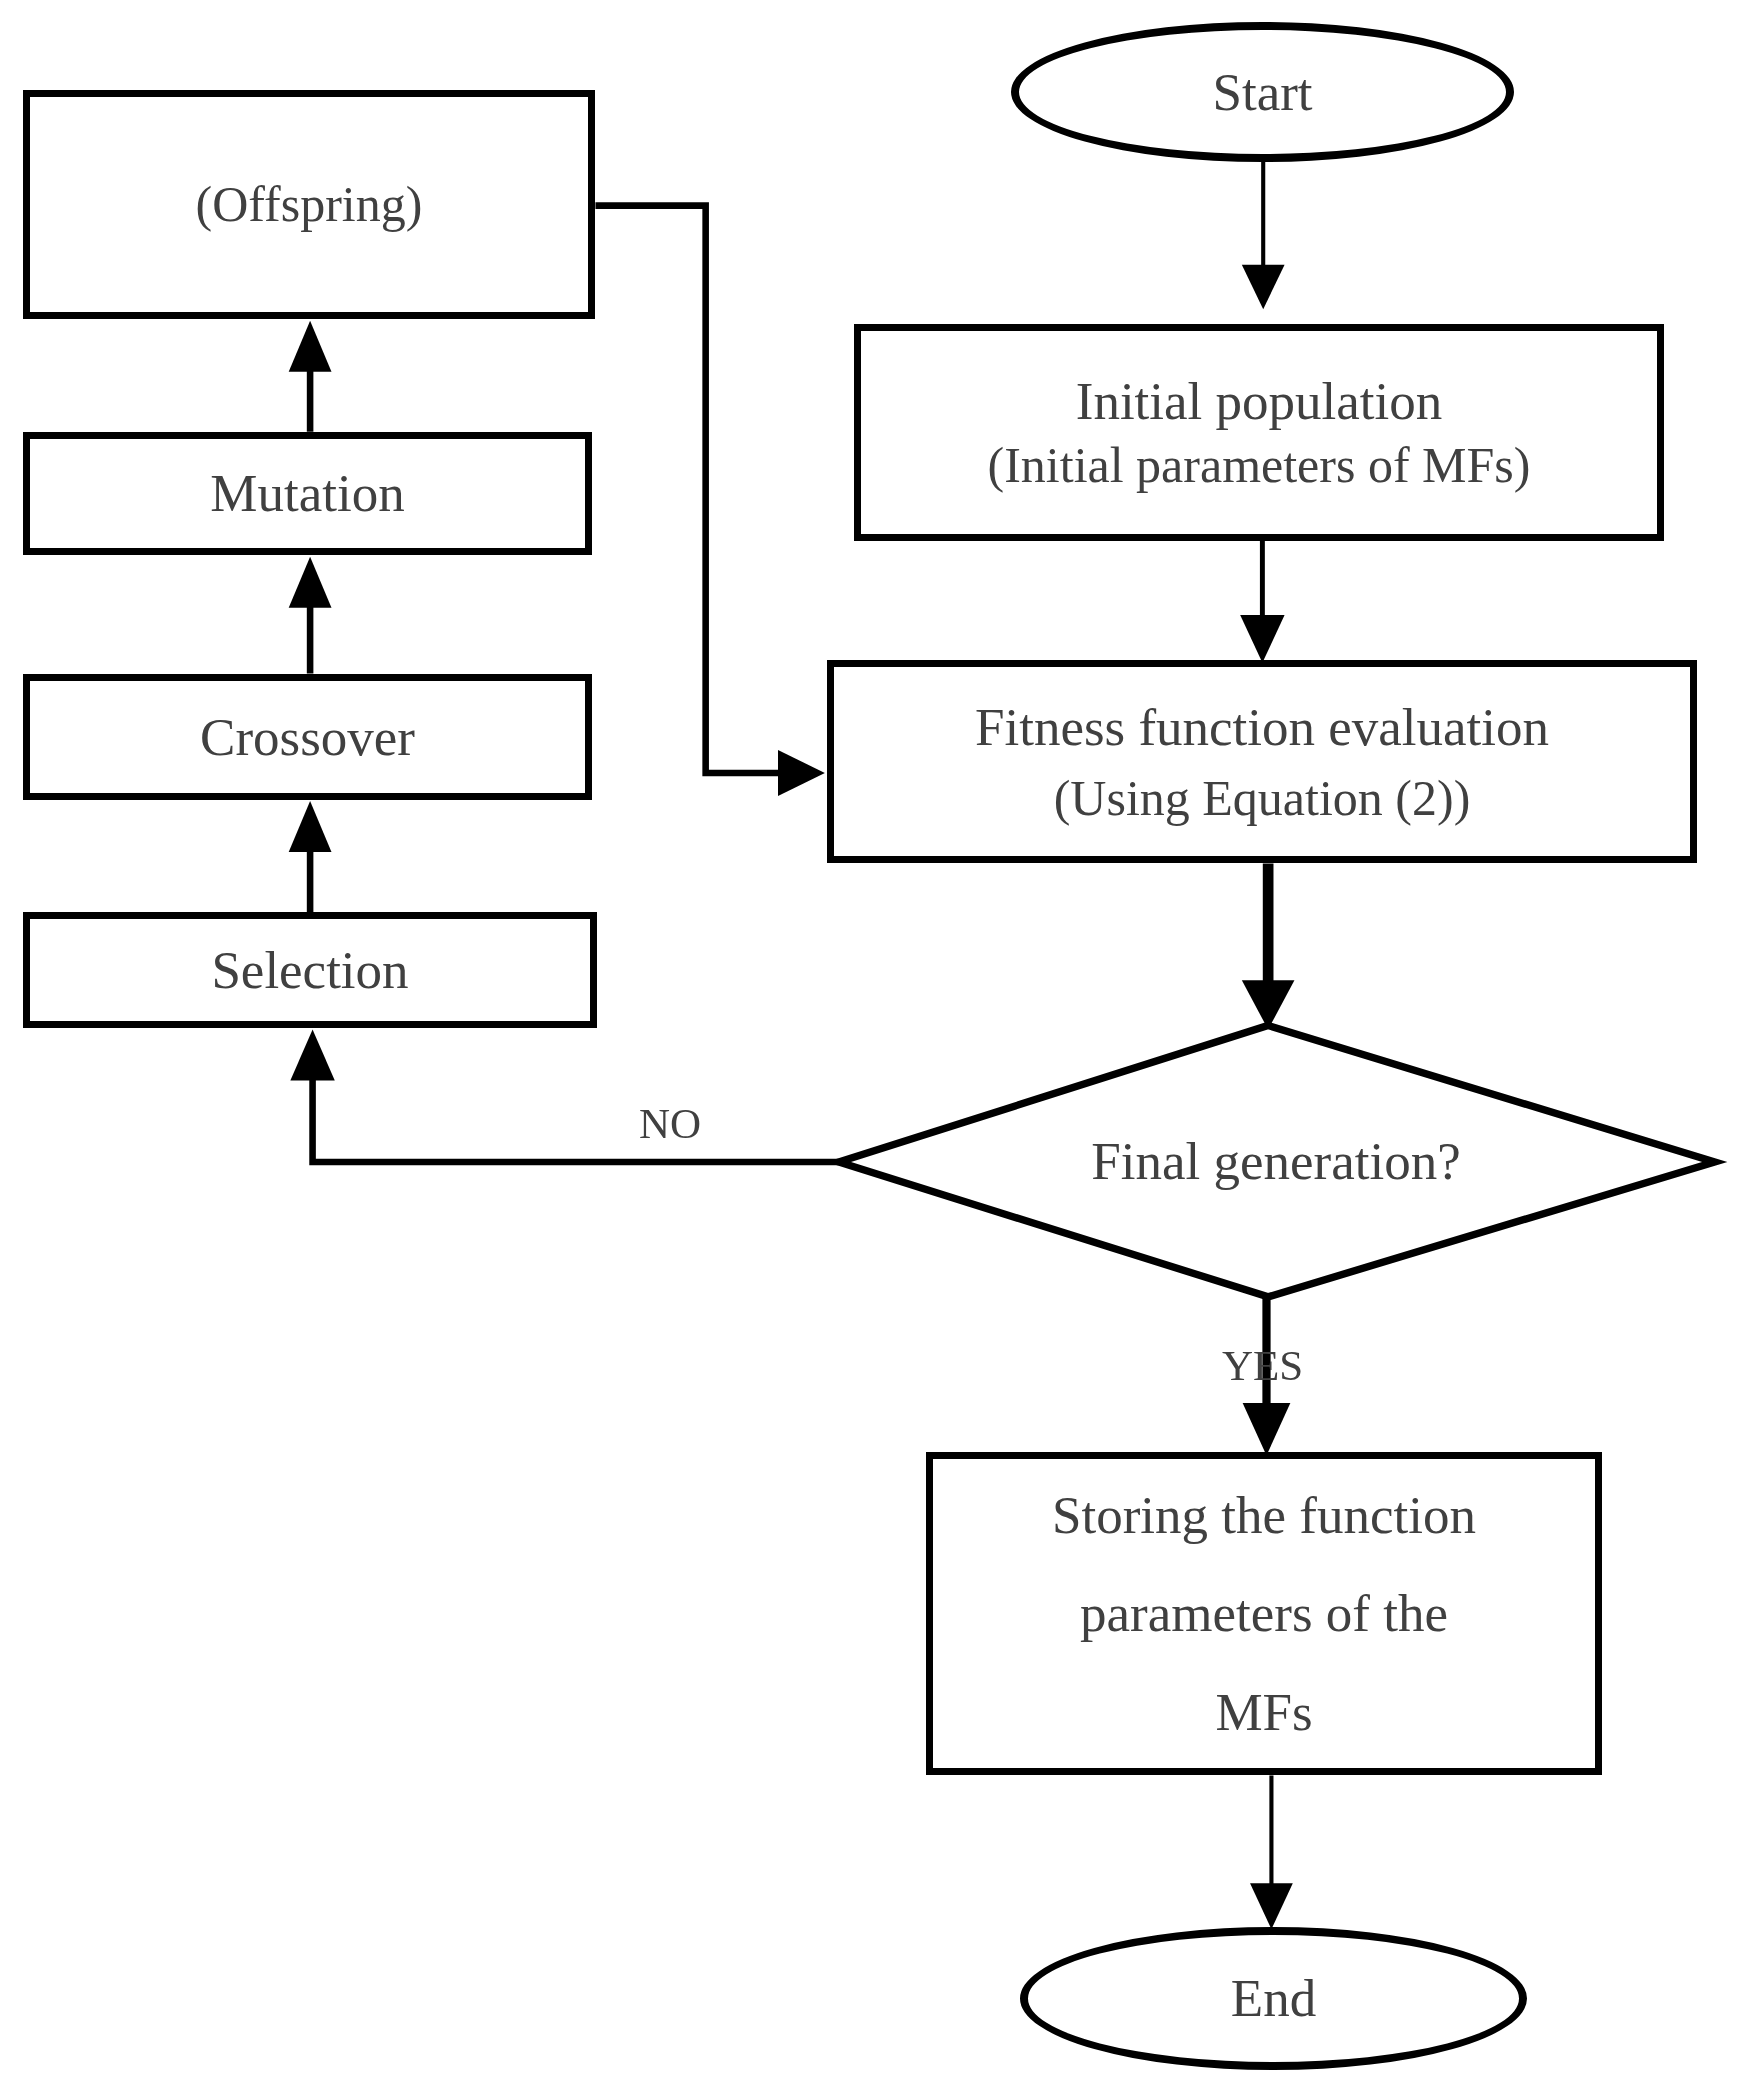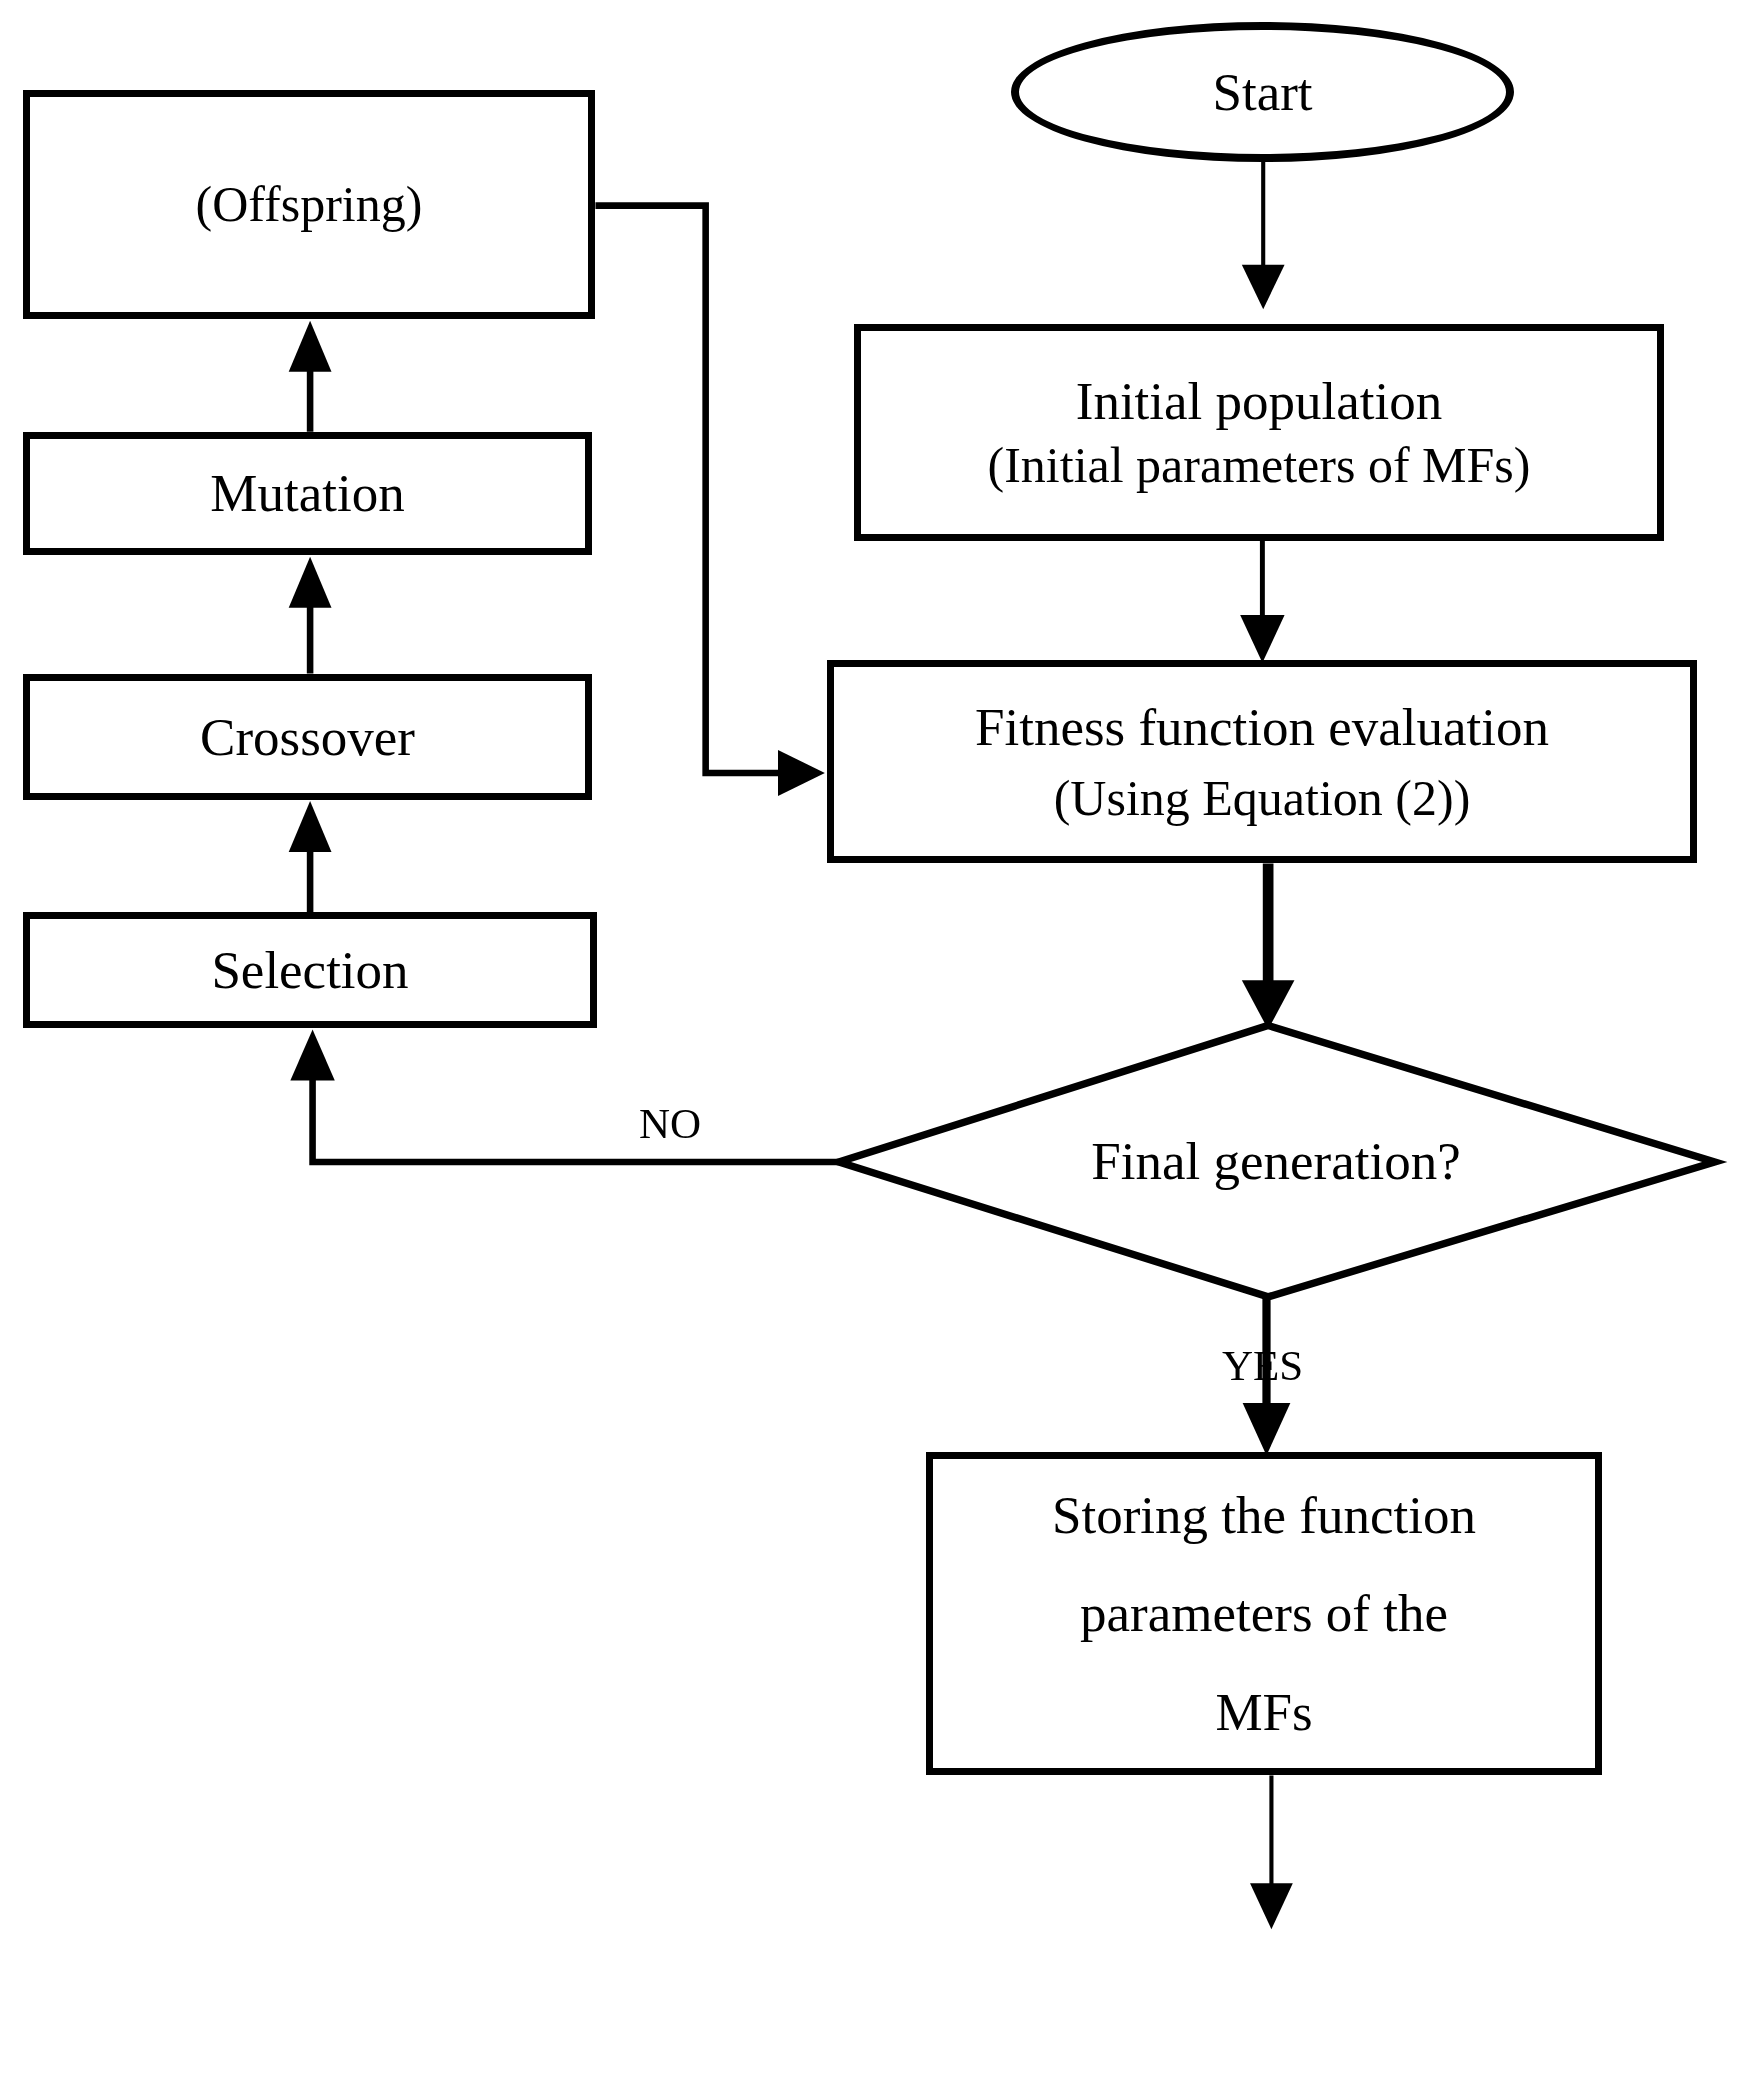--- a/index.html
+++ b/index.html
@@ -2,21 +2,21 @@
 <html style="font-size:13px"><head>
 <meta charset="utf-8">
 <style>
   html, body { margin: 0; padding: 0; background: #ffffff; }
   .canvas {
     position: relative;
     width: 1746px;
     height: 2097px;
     background: #ffffff;
     font-family: "Liberation Serif", "DejaVu Serif", serif;
-    color: #000000;
+    color: #404040;
     overflow: hidden;
   }
   .layer {
     position: absolute;
     left: 0; top: 0;
     width: 1746px; height: 2097px;
   }
   .node {
     position: absolute;
     box-sizing: border-box;
@@ -118,20 +118,23 @@
   <div class="float-label" id="label-no">NO</div>
 
   <div class="float-label" id="label-yes">YES</div>
 
   <div class="node" id="box-storing">
     <div class="store-line">Storing the function</div>
     <div class="store-line">parameters of the</div>
     <div class="store-line">MFs</div>
   </div>
 
+  <div class="node ellipse" id="ellipse-end">
+    <div class="main-label">End</div>
+  </div>
 
   <div class="node" id="box-subpopulation">
     <div class="sub-label">(Offspring)</div>
   </div>
 
   <div class="node" id="box-crossover">
     <div class="main-label">Crossover</div>
   </div>
 
   <div class="node" id="box-mutation">

